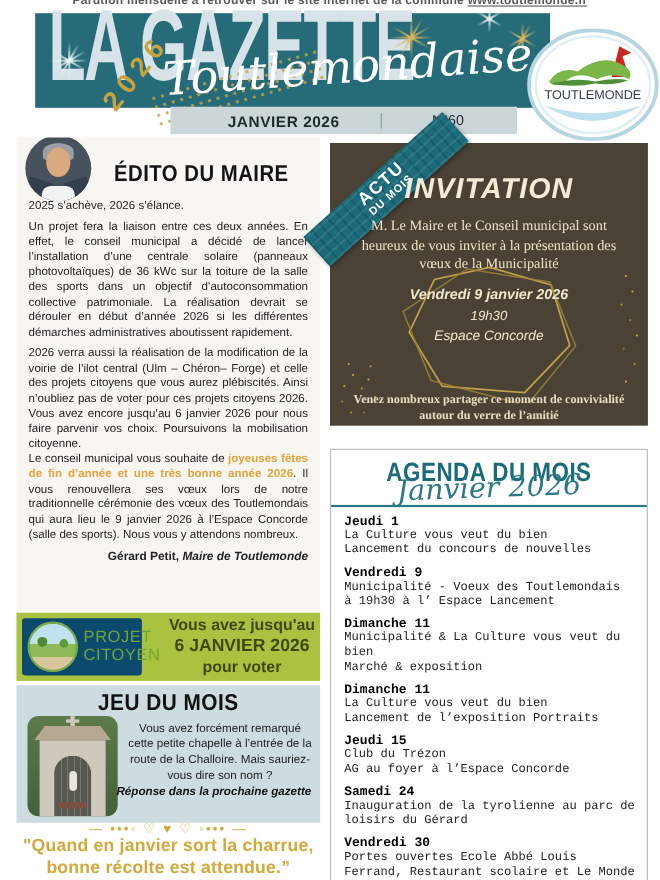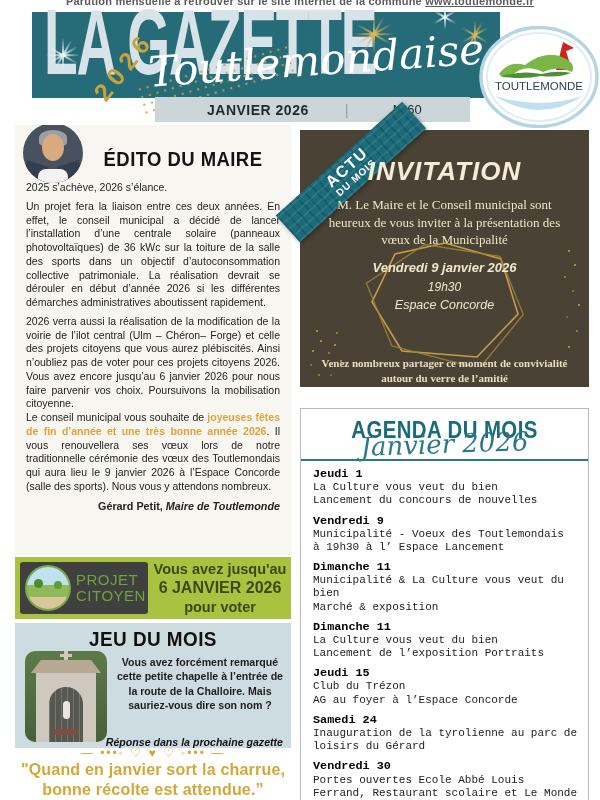--- a/index.html
+++ b/index.html
@@ -62,21 +62,21 @@
                font-weight:bold;color:#141414;letter-spacing:.5px;transform:scaleX(.88);}
   .edito-body{position:absolute;left:11px;right:11px;top:56px;font-size:10.5px;line-height:1.31;
               color:#232323;text-align:justify;}
   .edito-body p{margin:0 0 5px 0;}
   .edito-body .hl{color:#e2a33b;font-weight:bold;}
   .signature{text-align:right;font-weight:bold;font-size:10.8px;margin-top:2px;}
   .signature .role{font-style:italic;}
 
   
   .pc-banner{left:15px;top:557px;width:276px;height:62px;background:#a9c23f;}
-  .pc-card{position:absolute;left:5px;top:5px;width:128px;height:52px;background:#404040;
+  .pc-card{position:absolute;left:5px;top:5px;width:109px;height:52px;background:#0c4a6e;
            border-radius:3px;display:flex;align-items:center;padding-left:5px;box-sizing:border-box;}
   .pc-logo{width:42px;height:42px;border-radius:50%;border:2px solid #7aa84a;flex:0 0 auto;
            background:linear-gradient(#bfe3ee 0 44%, #8fba5a 44% 72%, #d8c79a 72% 100%);
            position:relative;overflow:hidden;}
   .pc-logo .tree1{position:absolute;left:7px;top:12px;width:9px;height:9px;border-radius:50%;
                   background:#4e8a33;}
   .pc-logo .tree2{position:absolute;right:7px;top:14px;width:8px;height:8px;border-radius:50%;
                   background:#5f9c3c;}
   .pc-text{margin-left:5px;color:#6fa43b;font-size:15px;line-height:1.05;letter-spacing:.5px;}
   .pc-vote{position:absolute;left:138px;right:4px;top:0;bottom:0;display:flex;flex-direction:column;
@@ -96,22 +96,22 @@
   .chapel .crossh{position:absolute;left:35px;top:3px;width:12px;height:3px;background:#cfc9bd;}
   .chapel .bodyw{position:absolute;left:11px;top:22px;width:60px;height:69px;background:#cfc9bd;}
   .chapel .arch{position:absolute;left:24px;top:36px;width:34px;height:55px;
                 border-radius:17px 17px 0 0;background:#57584f;
                 background-image:repeating-linear-gradient(90deg, rgba(255,255,255,.18) 0 1px, transparent 1px 6px);}
   .chapel .statue{position:absolute;left:38px;top:50px;width:7px;height:18px;border-radius:4px;
                   background:#e9e6df;}
   .chapel .flowers{position:absolute;left:28px;top:78px;width:26px;height:6px;border-radius:3px;
                    background:#7b4f43;}
   .jeu-text{position:absolute;left:100px;right:6px;top:32px;text-align:center;font-size:10.6px;
-            line-height:1.35;color:#1d1d1d;font-weight:bold;}
-  .jeu-note{position:absolute;right:8px;bottom:0;font-size:10.6px;font-weight:bold;
+            line-height:1.35;color:#1d1d1d;}
+  .jeu-note{position:absolute;right:8px;bottom:22px;font-size:10.6px;font-weight:bold;
             font-style:italic;color:#111111;}
 
   
   .quote{left:15px;top:747px;width:276px;text-align:center;color:#d3a838;}
   .quote .ornament{font-size:12px;letter-spacing:2px;line-height:1.1;}
   .quote .line{font-size:16px;font-weight:bold;line-height:1.22;letter-spacing:.2px;}
 
   
   .invite-card{left:300px;top:130px;width:289px;height:257px;background:#4b4236;}
   .speckle{position:absolute;width:2px;height:2px;border-radius:50%;background:#c9a34a;}

